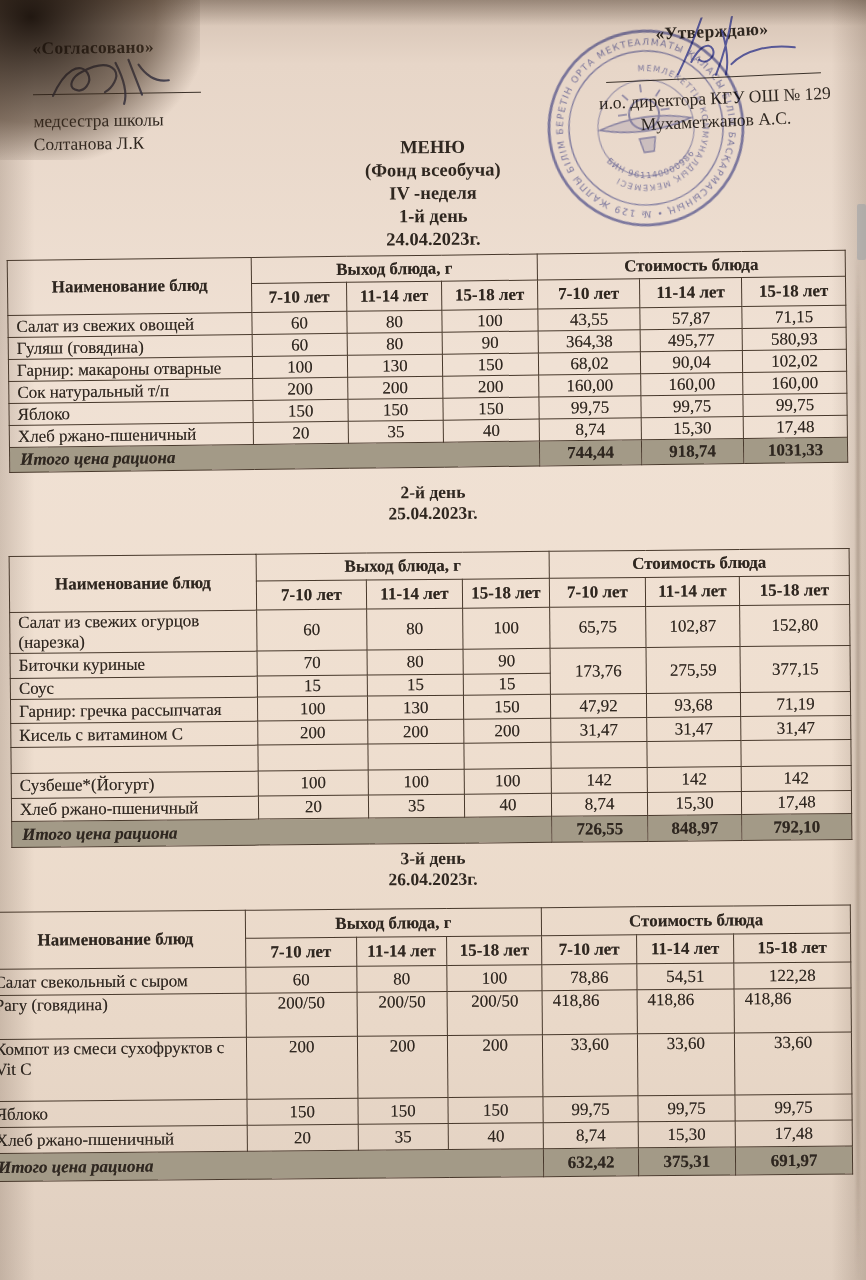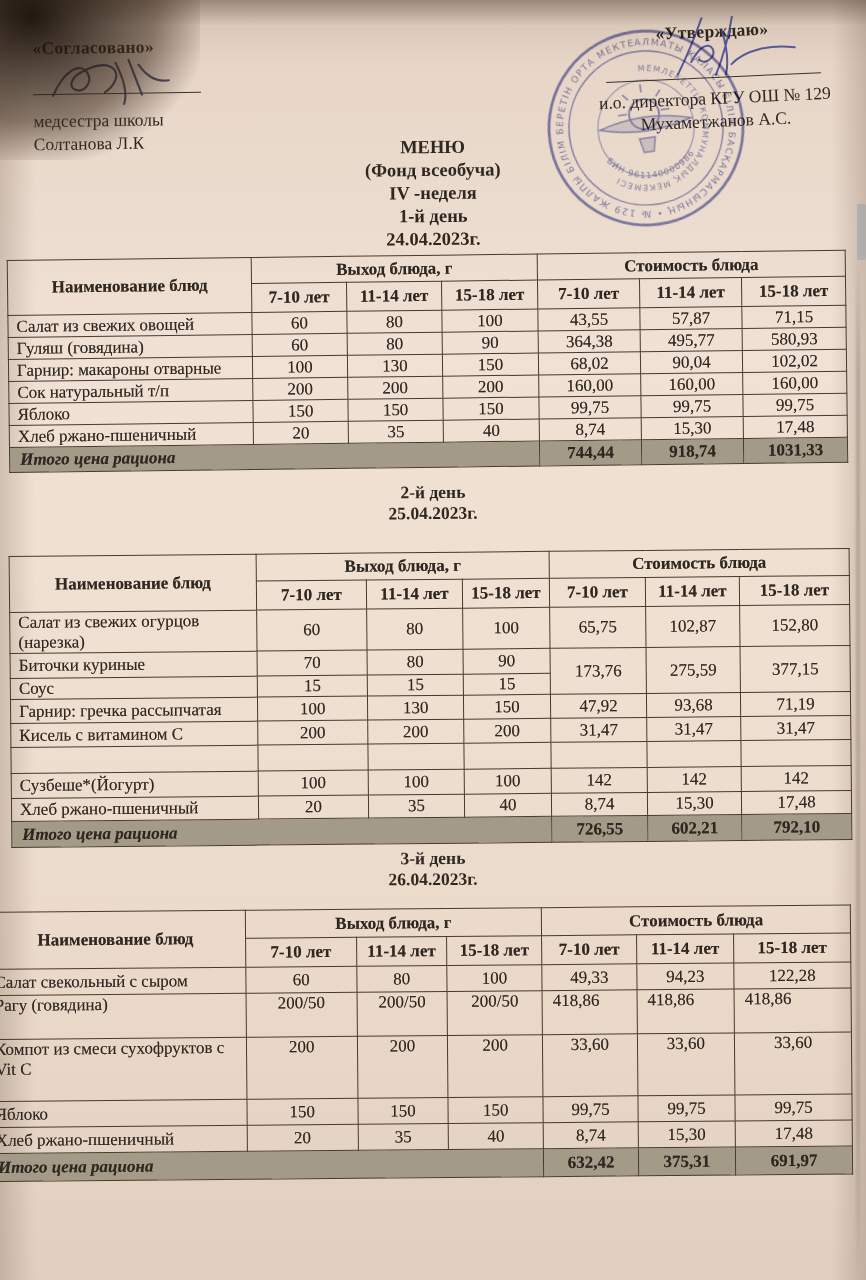--- a/index.html
+++ b/index.html
@@ -323,21 +323,21 @@
         <td>20</td>
         <td>35</td>
         <td>40</td>
         <td>8,74</td>
         <td>15,30</td>
         <td>17,48</td>
       </tr>
       <tr class="total-row h26">
         <td colspan="4" class="total-label">Итого цена рациона</td>
         <td>726,55</td>
-        <td>602,21</td>
+        <td>848,97</td>
         <td>792,10</td>
       </tr>
     </tbody>
   </table>
 
   <div class="day-heading day3-heading">
     <div>3-й день</div>
     <div>26.04.2023г.</div>
   </div>
 
@@ -365,22 +365,22 @@
         <th>11-14 лет</th>
         <th>15-18 лет</th>
       </tr>
     </thead>
     <tbody>
       <tr class="h26">
         <td class="td-name">Салат свекольный с сыром</td>
         <td>60</td>
         <td>80</td>
         <td>100</td>
-        <td>49,33</td>
-        <td>94,23</td>
+        <td>78,86</td>
+        <td>54,51</td>
         <td>122,28</td>
       </tr>
       <tr class="h44">
         <td class="td-name" style="vertical-align:top">Рагу (говядина)</td>
         <td style="vertical-align:top">200/50</td>
         <td style="vertical-align:top">200/50</td>
         <td style="vertical-align:top">200/50</td>
         <td style="vertical-align:top;text-align:left;padding-left:10px">418,86</td>
         <td style="vertical-align:top;text-align:left;padding-left:10px">418,86</td>
         <td style="vertical-align:top;text-align:left;padding-left:10px">418,86</td>

